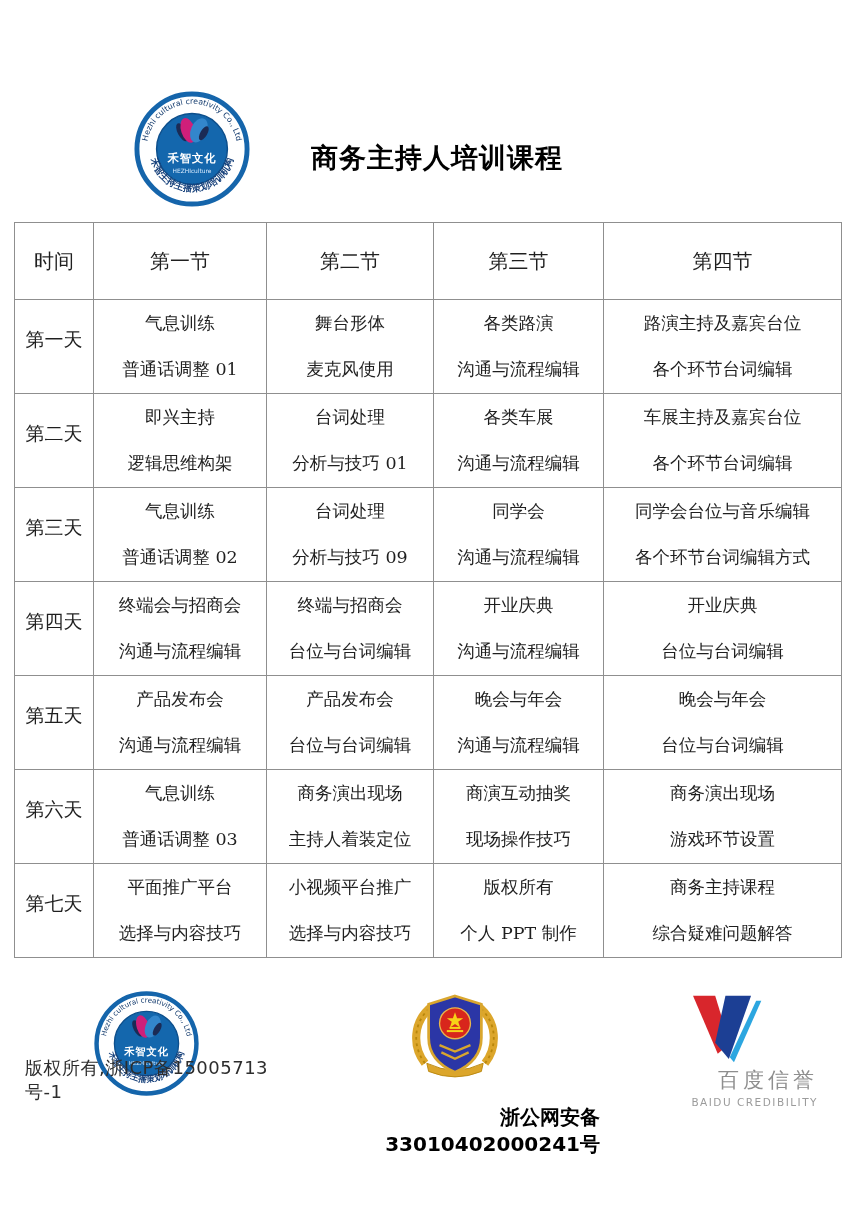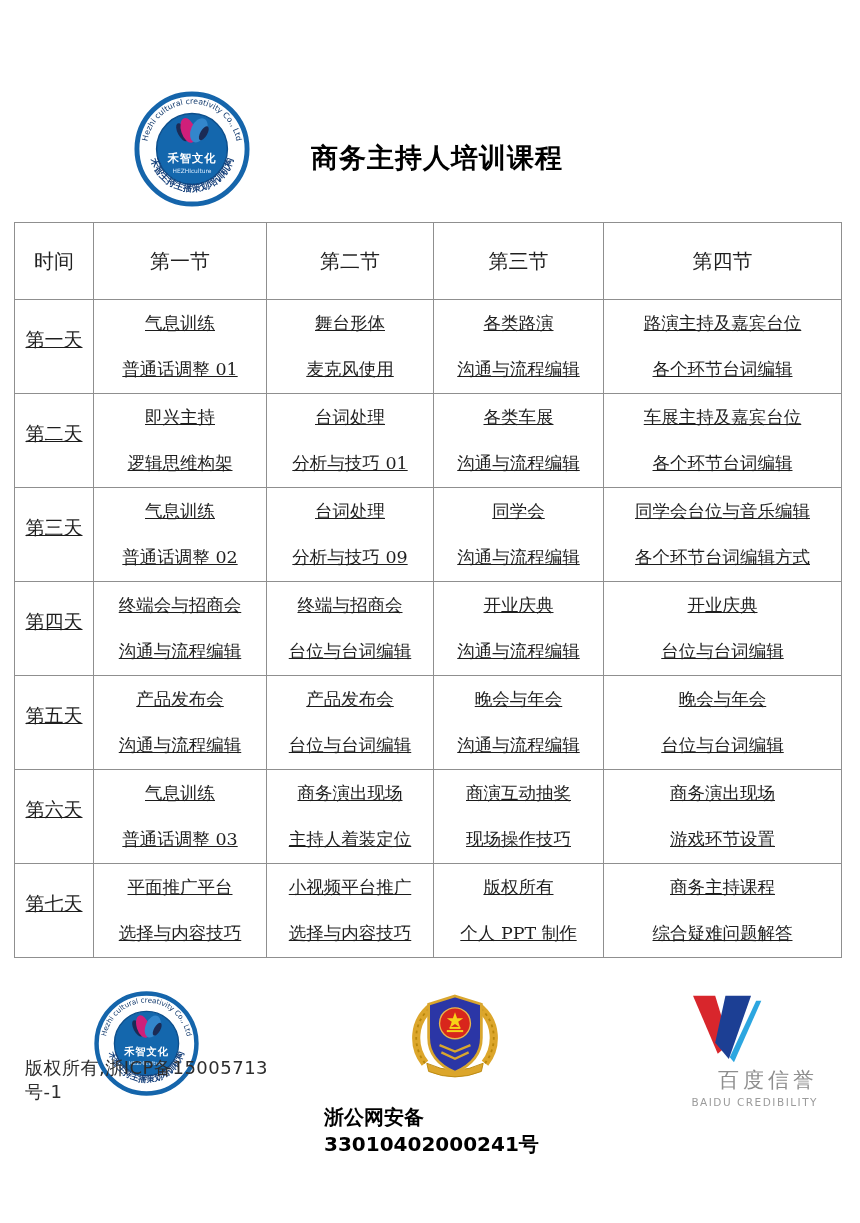--- a/index.html
+++ b/index.html
@@ -13,32 +13,32 @@
   .page-title{position:absolute;left:257px;top:140px;width:360px;text-align:center;
       font-family:"DejaVu Sans","Liberation Sans",sans-serif;
       font-size:27px;font-weight:bold;color:#000;letter-spacing:1px;}
 
   
   .sched{position:absolute;left:14px;top:222px;width:827px;border-collapse:collapse;
       table-layout:fixed;font-family:"DejaVu Serif","Liberation Serif",serif;}
   .sched td,.sched th{border:1px solid #8f8f8f;padding:0;vertical-align:middle;
       font-weight:normal;color:#1f1f1f;}
   .sched thead th{height:76px;font-size:20px;text-align:center;}
-  .sched tbody tr{height:93px;text-decoration:underline;}
+  .sched tbody tr{height:93px;}
   .day-cell{text-align:center;font-size:19px;vertical-align:bottom;padding-bottom:14px !important;}
   .cell-2l{height:93px;display:flex;flex-direction:column;justify-content:space-between;
       align-items:center;padding:13px 2px;box-sizing:border-box;font-size:17.5px;line-height:1.2;}
 
   
   .ftr-badge{left:93px;top:990px;width:107px;height:107px;}
   .copyright{position:absolute;left:25px;top:1056px;width:260px;font-size:18px;color:#2d2d2d;
       letter-spacing:0.5px;}
   .police-badge{position:absolute;left:405px;top:986px;width:100px;height:100px;}
   .police-badge svg{display:block;width:100%;height:100%;}
-  .police-text{position:absolute;left:324px;top:1104px;width:290px;text-align:left;
+  .police-text{position:absolute;left:310px;top:1104px;width:290px;text-align:right;
       font-size:20px;font-weight:bold;color:#000;}
   .baidu{position:absolute;left:638px;top:994px;width:180px;text-align:right;}
   .baidu-v{width:78px;height:70px;margin:0 auto;}
   .baidu-v svg{display:block;width:100%;height:100%;}
   .baidu-cn{margin-top:2px;font-size:21px;color:#8e8e8e;letter-spacing:4px;}
   .baidu-en{margin-top:2px;font-size:10.5px;color:#9b9b9b;letter-spacing:1.5px;}
   .baidu-cert{margin-top:4px;font-size:19px;color:#0d0d0d;letter-spacing:2px;}
 </style>
 </head>
 <body>

